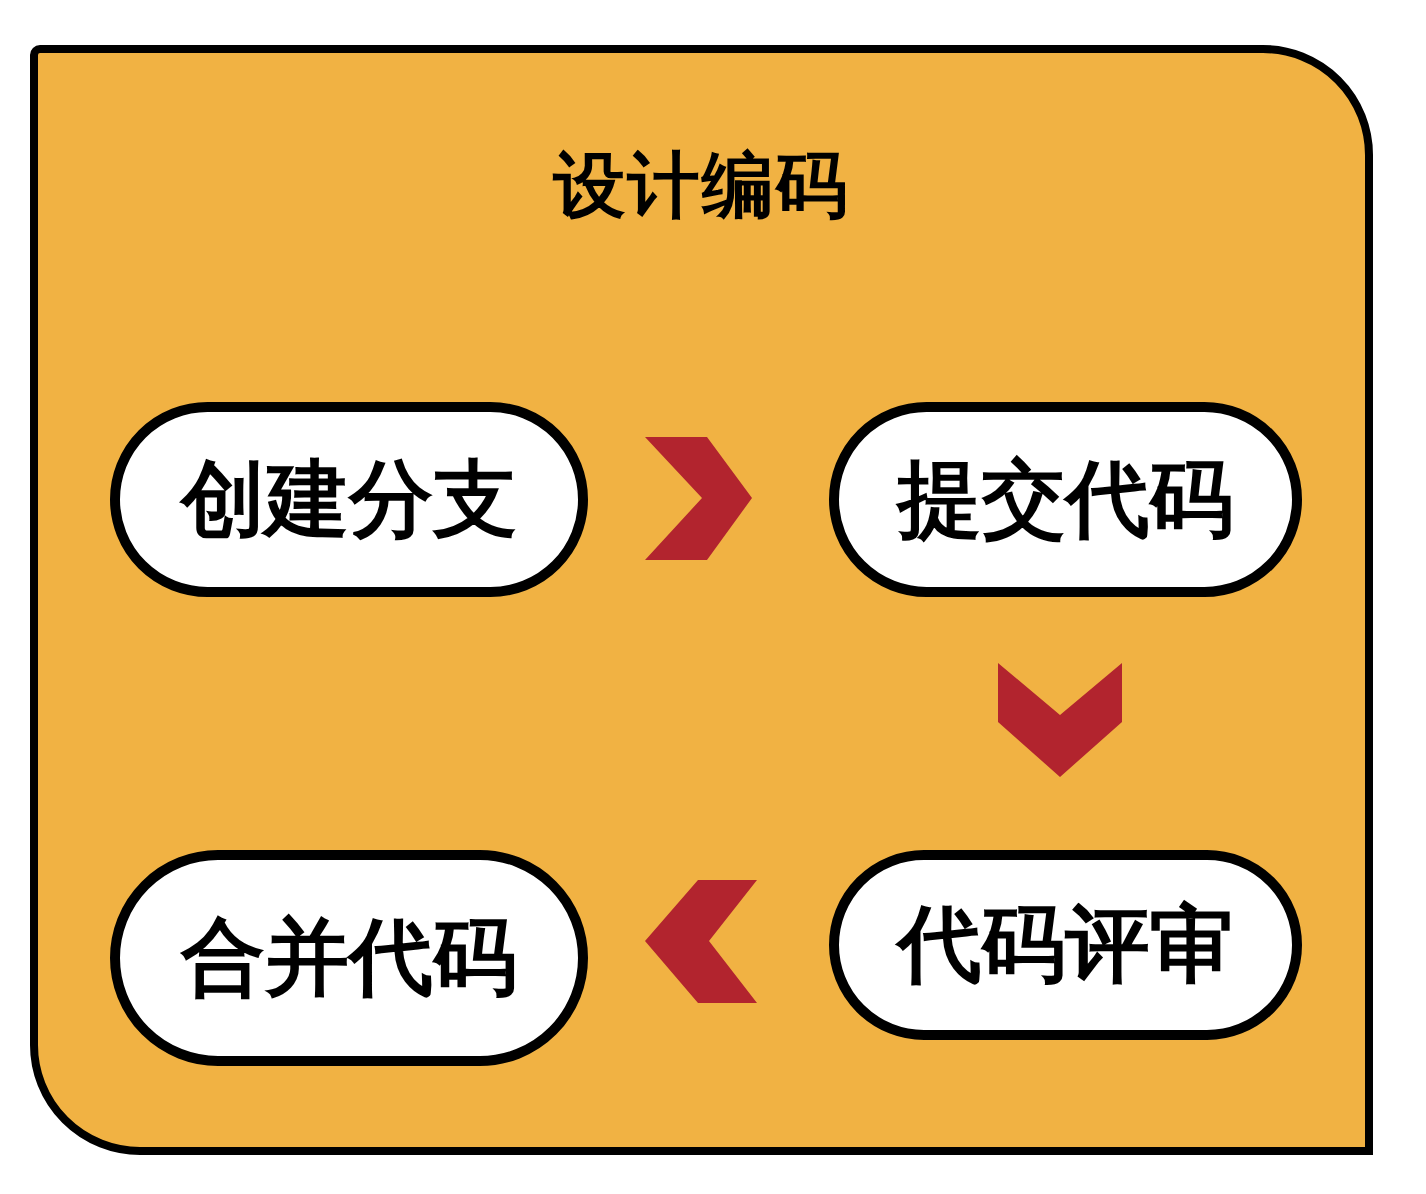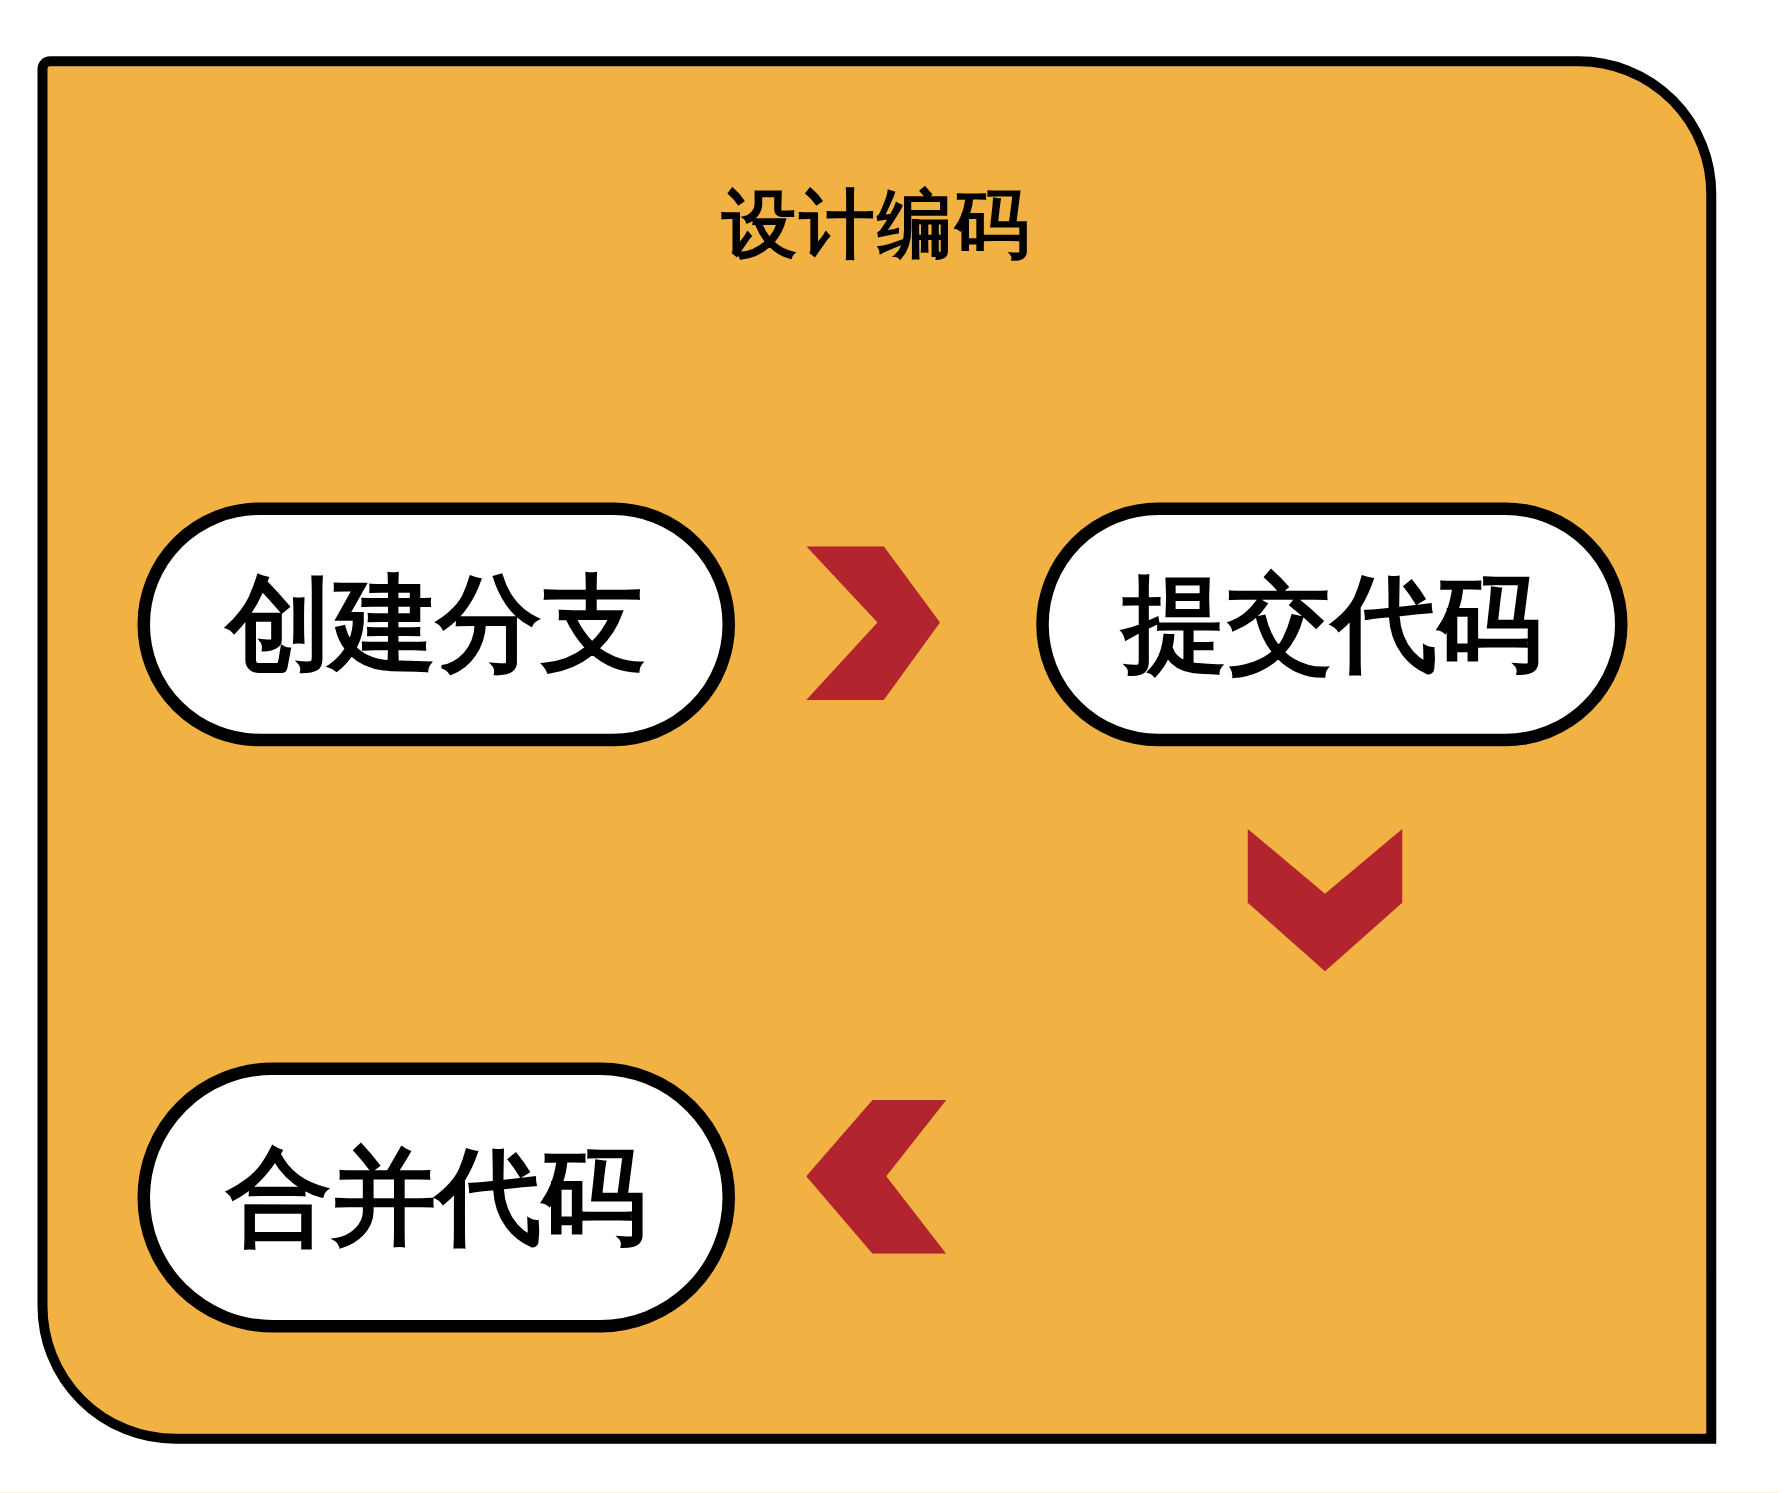--- a/index.html
+++ b/index.html
@@ -25,21 +25,21 @@
     background: var(--canvas, #F1B243);
     border: 8px solid var(--outline, #000000);
     border-radius: 10px 110px 0 110px;
   }
   .diagram-title {
     position: absolute;
     left: 30px;
     top: 148px;
     width: 1343px;
     text-align: center;
-    font-size: 60px;
+    font-size: 72px;
     font-weight: bold;
     color: var(--outline, #000000);
     line-height: 1.05;
     letter-spacing: 2px;
   }
   .node {
     position: absolute;
     box-sizing: border-box;
     background: var(--node-fill, #ffffff);
     border: 10px solid var(--outline, #000000);
@@ -75,20 +75,23 @@
   <div class="diagram-title">设计编码</div>
 
   <div class="node node-commit-code">
     <span>提交代码</span>
   </div>
 
   <div class="node node-create-branch">
     <span>创建分支</span>
   </div>
 
+  <div class="node node-code-review">
+    <span>代码评审</span>
+  </div>
 
   <div class="node node-merge-code">
     <span>合并代码</span>
   </div>
 
   <svg class="arrow arrow-right" width="109" height="123" viewBox="0 0 109 123" aria-hidden="true">
     <polygon points="0,0 62,0 107,61 62,123 0,123 57,61"></polygon>
   </svg>
 
   <svg class="arrow arrow-down" width="124" height="114" viewBox="0 0 124 114" aria-hidden="true">

